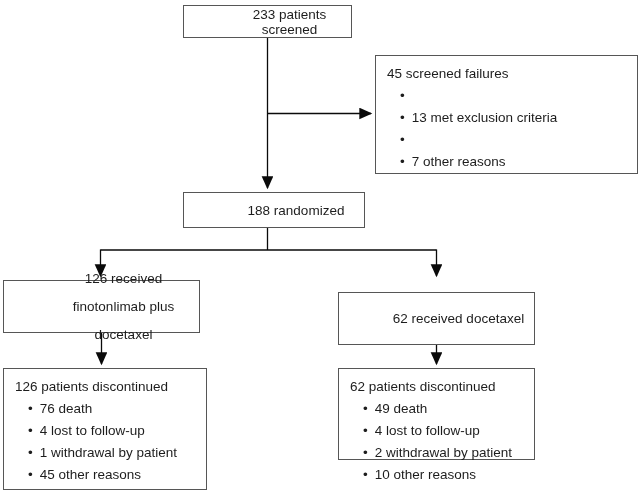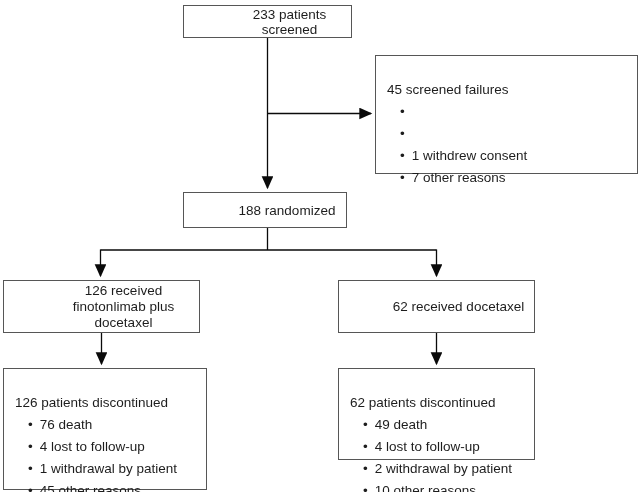--- a/index.html
+++ b/index.html
@@ -25,32 +25,32 @@
     border: 1.2px solid #565656;
     box-sizing: border-box;
     padding-left: 44px;
   }
   .center-box {
     display: flex;
     align-items: center;
     justify-content: center;
     text-align: center;
   }
-  .list-box { padding: 23px 8px 0 11px; }
+  .list-box { padding: 7px 8px 0 11px; }
   .box-title { line-height: 22px; white-space: nowrap; }
   .bullet-list { margin: 0; }
   .bullet-row { display: flex; line-height: 22px; padding-left: 13px; white-space: nowrap; }
   .bullet { margin-right: 7px; }
-  .wrap-label { display: inline-block; max-width: 176px; line-height: 16px; }
+  .wrap-label { display: inline-block; max-width: 176px; line-height: 28px; }
 
   #box-screened   { left: 183px; top: 5px;   width: 169px; height: 33px; }
   #box-failures   { left: 375px; top: 55px;  width: 263px; height: 119px; }
-  #box-randomized { left: 183px; top: 192px; width: 164px; height: 36px; }
+  #box-randomized { left: 183px; top: 192px; width: 182px; height: 36px; }
   #box-arm-left   { left: 3px;   top: 280px; width: 197px; height: 53px; }
-  #box-arm-right  { left: 338px; top: 280px; width: 197px; height: 53px; }
+  #box-arm-right  { left: 338px; top: 292px; width: 197px; height: 53px; }
   #box-disc-left  { left: 3px;   top: 368px; width: 204px; height: 122px; }
   #box-disc-right { left: 338px; top: 368px; width: 197px; height: 92px; }
 </style>
 </head>
 <body>
 
 <div class="canvas">
 
   <svg class="connectors" viewBox="0 0 643 492" xmlns="http://www.w3.org/2000/svg">
     <defs>
@@ -72,24 +72,24 @@
   </div>
 
   <div id="box-failures" class="flow-box list-box">
     <div class="box-title">45 screened failures</div>
     <div class="bullet-list">
         <div class="bullet-row">
           <span class="bullet">•</span>
         </div>
         <div class="bullet-row">
           <span class="bullet">•</span>
+          <span>13 met exclusion criteria</span>
         </div>
         <div class="bullet-row">
           <span class="bullet">•</span>
-          <span>1 withdrew consent</span>
         </div>
         <div class="bullet-row">
           <span class="bullet">•</span>
           <span>7 other reasons</span>
         </div>
       </div>
   </div>
 
   <div id="box-randomized" class="flow-box center-box">
     <span>188 randomized</span>

